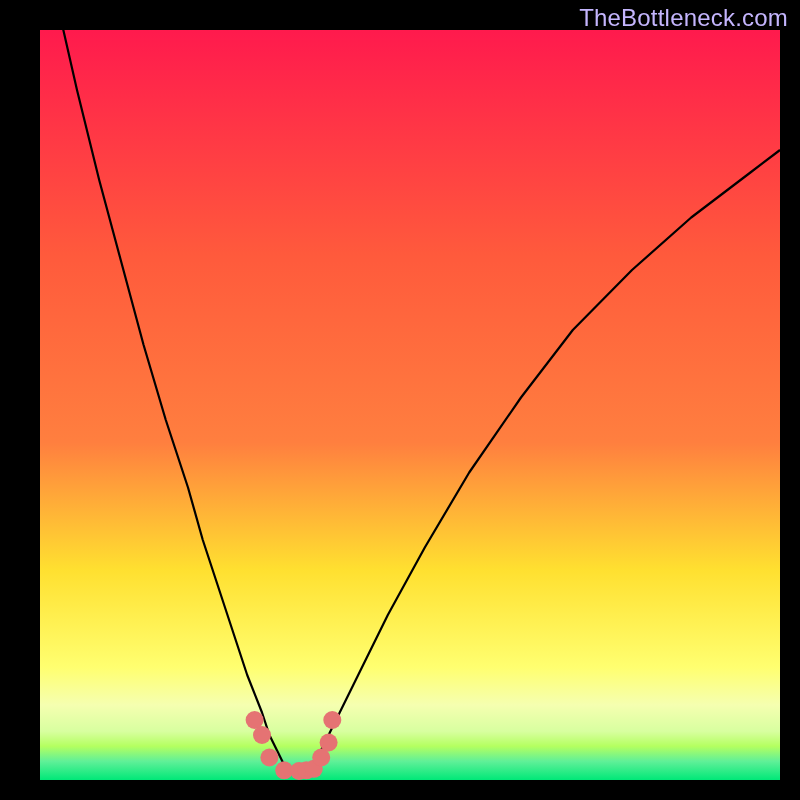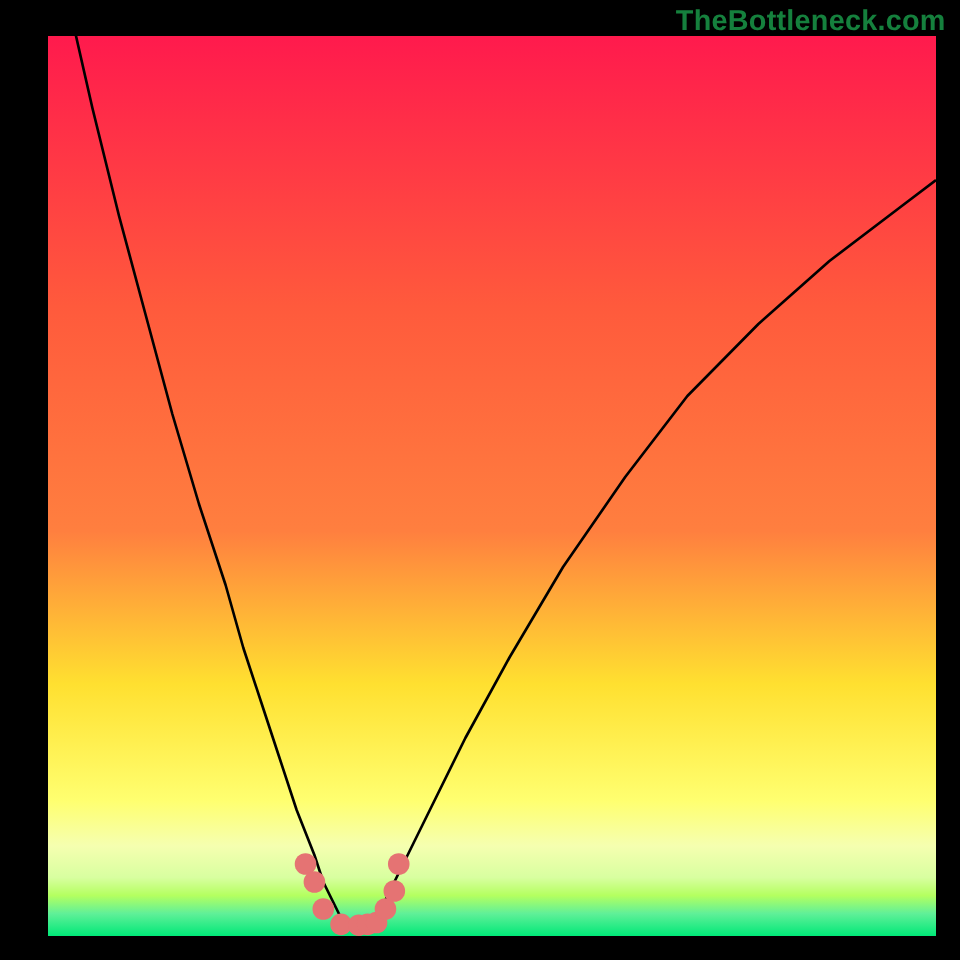--- a/index.html
+++ b/index.html
@@ -23,23 +23,23 @@
     position: absolute;
     left: 40px;
     top: 30px;
     width: 740px;
     height: 750px;
   }
   .watermark {
     position: absolute;
     top: 4px;
     right: 12px;
-    color: #15803d;
+    color: #c4b5fd;
     font-size: 24px;
-    font-weight: 700;
+    font-weight: 400;
     letter-spacing: 0.2px;
     font-family: Arial, sans-serif;
   }
 </style>
 </head>
 <body>
 
 <div class="frame">
 
   <svg class="plot" viewBox="0 0 740 750" preserveAspectRatio="none">

